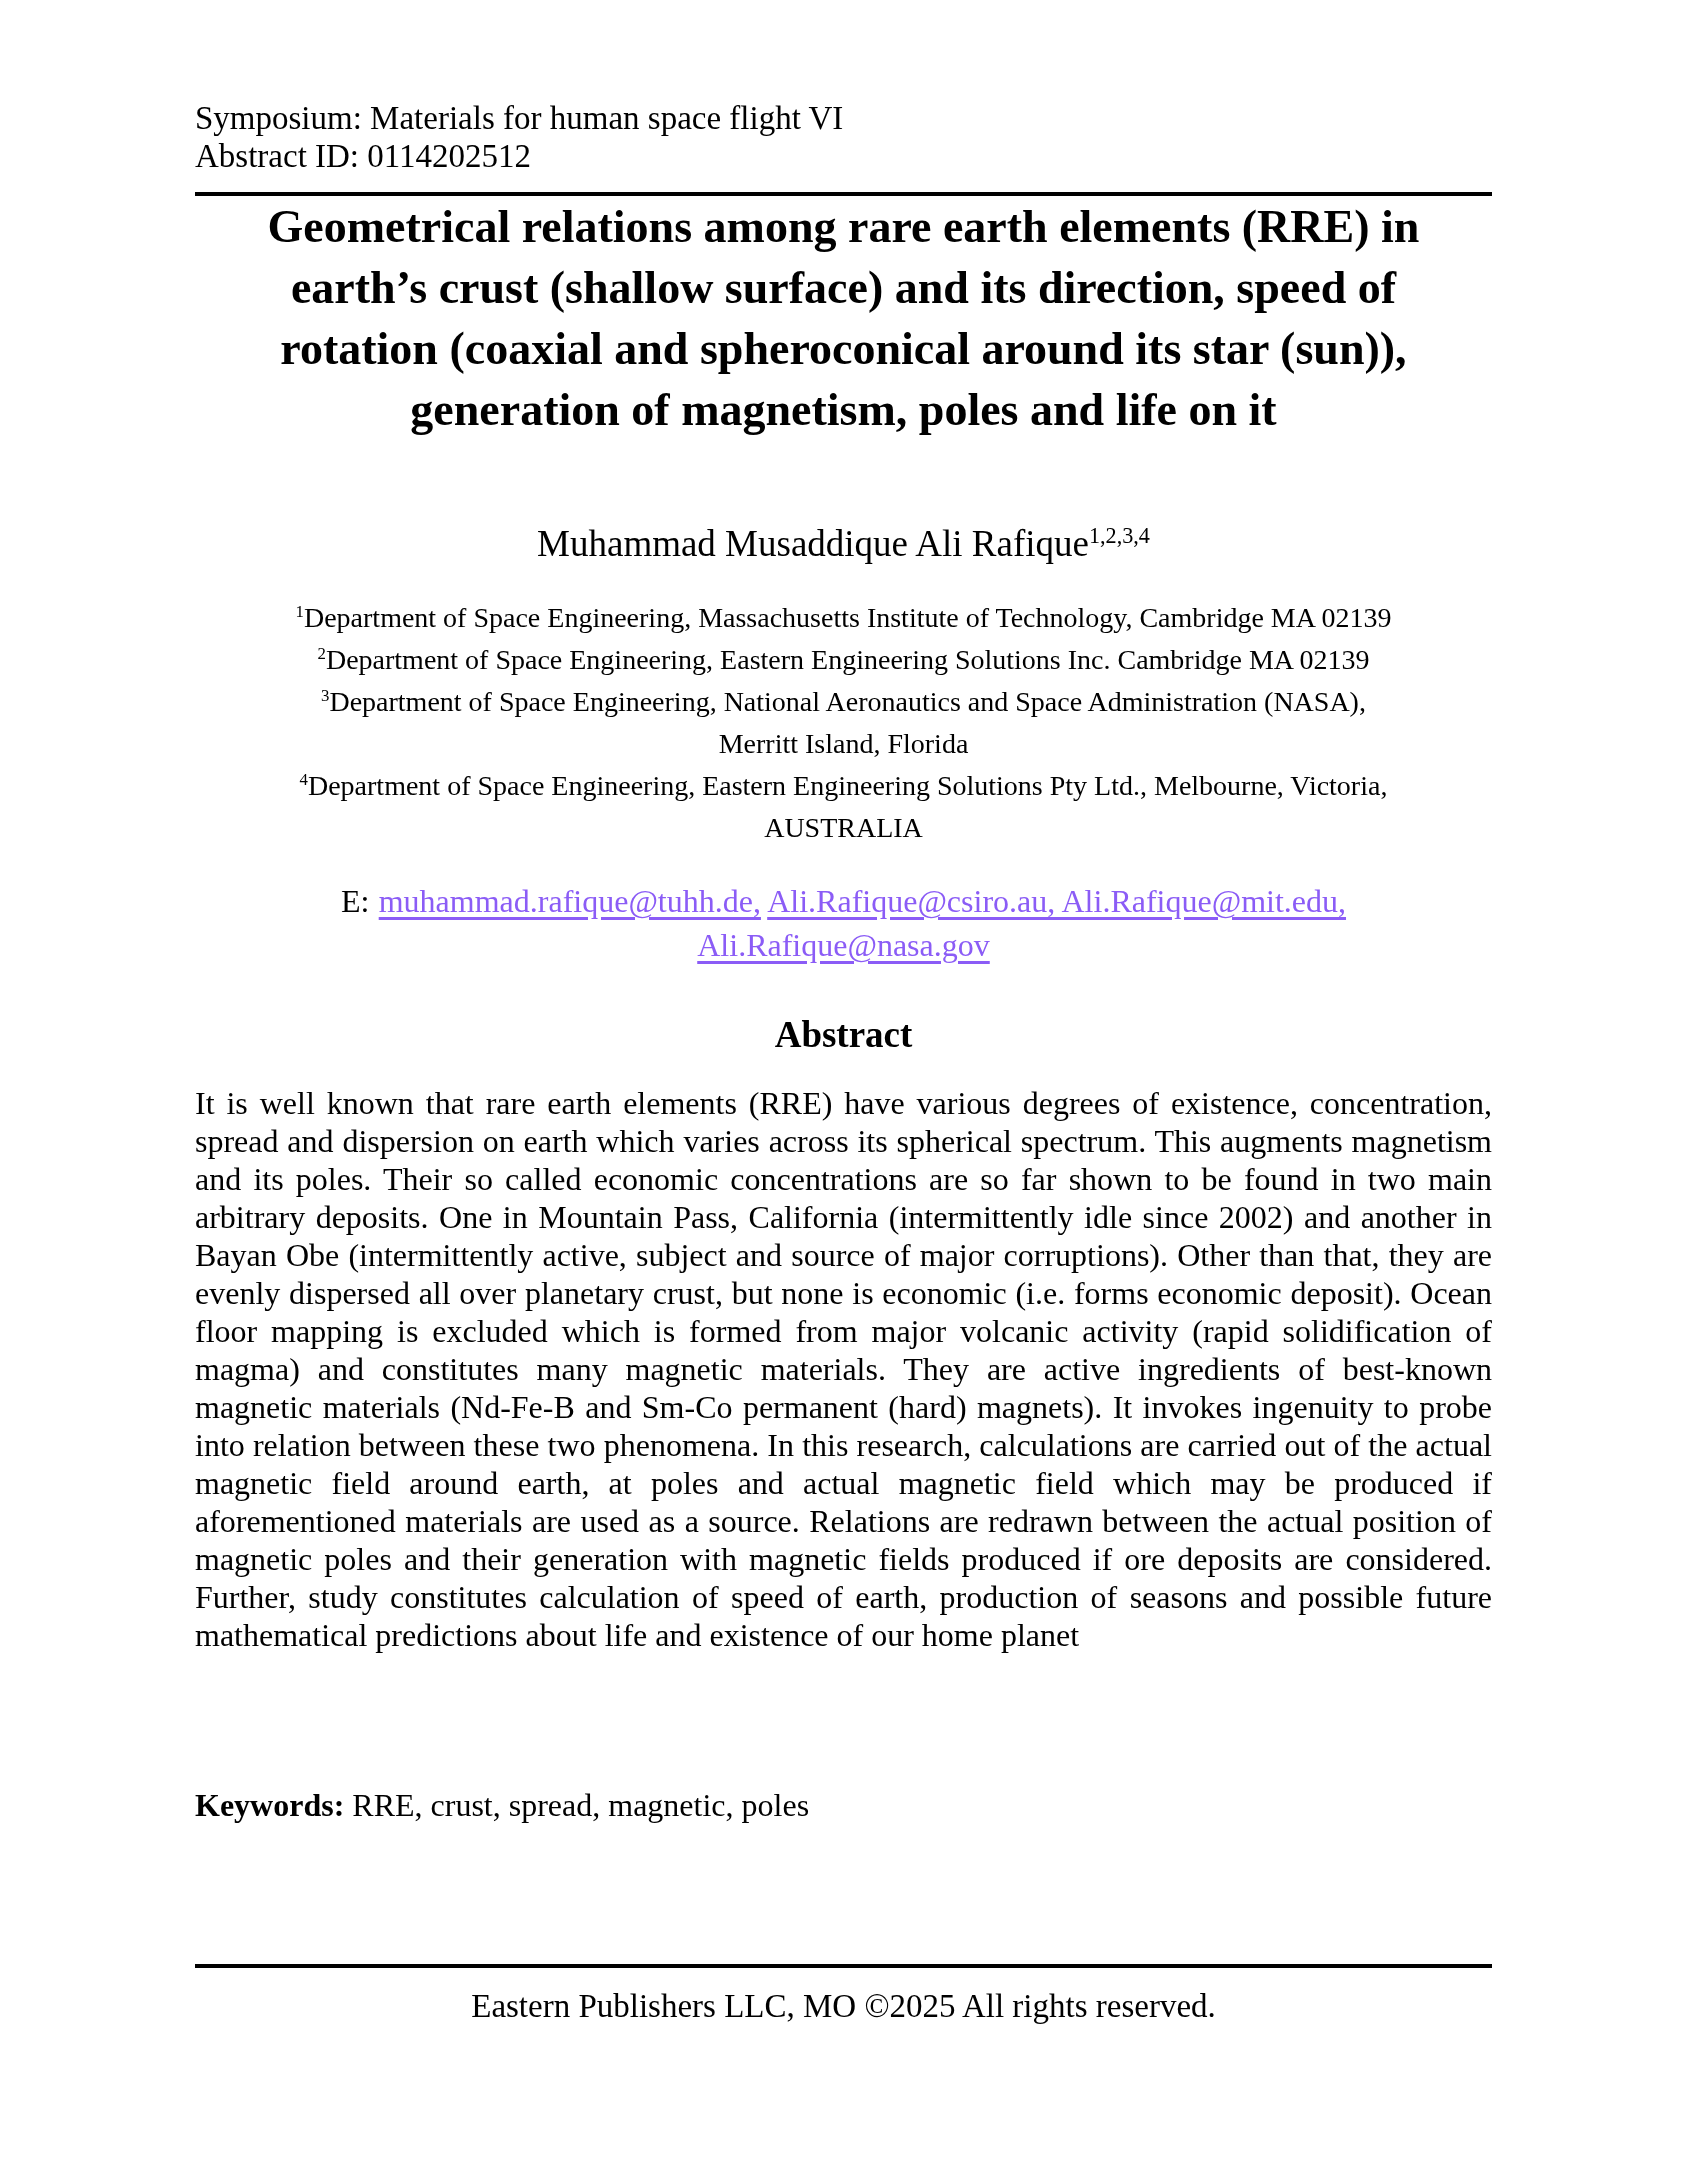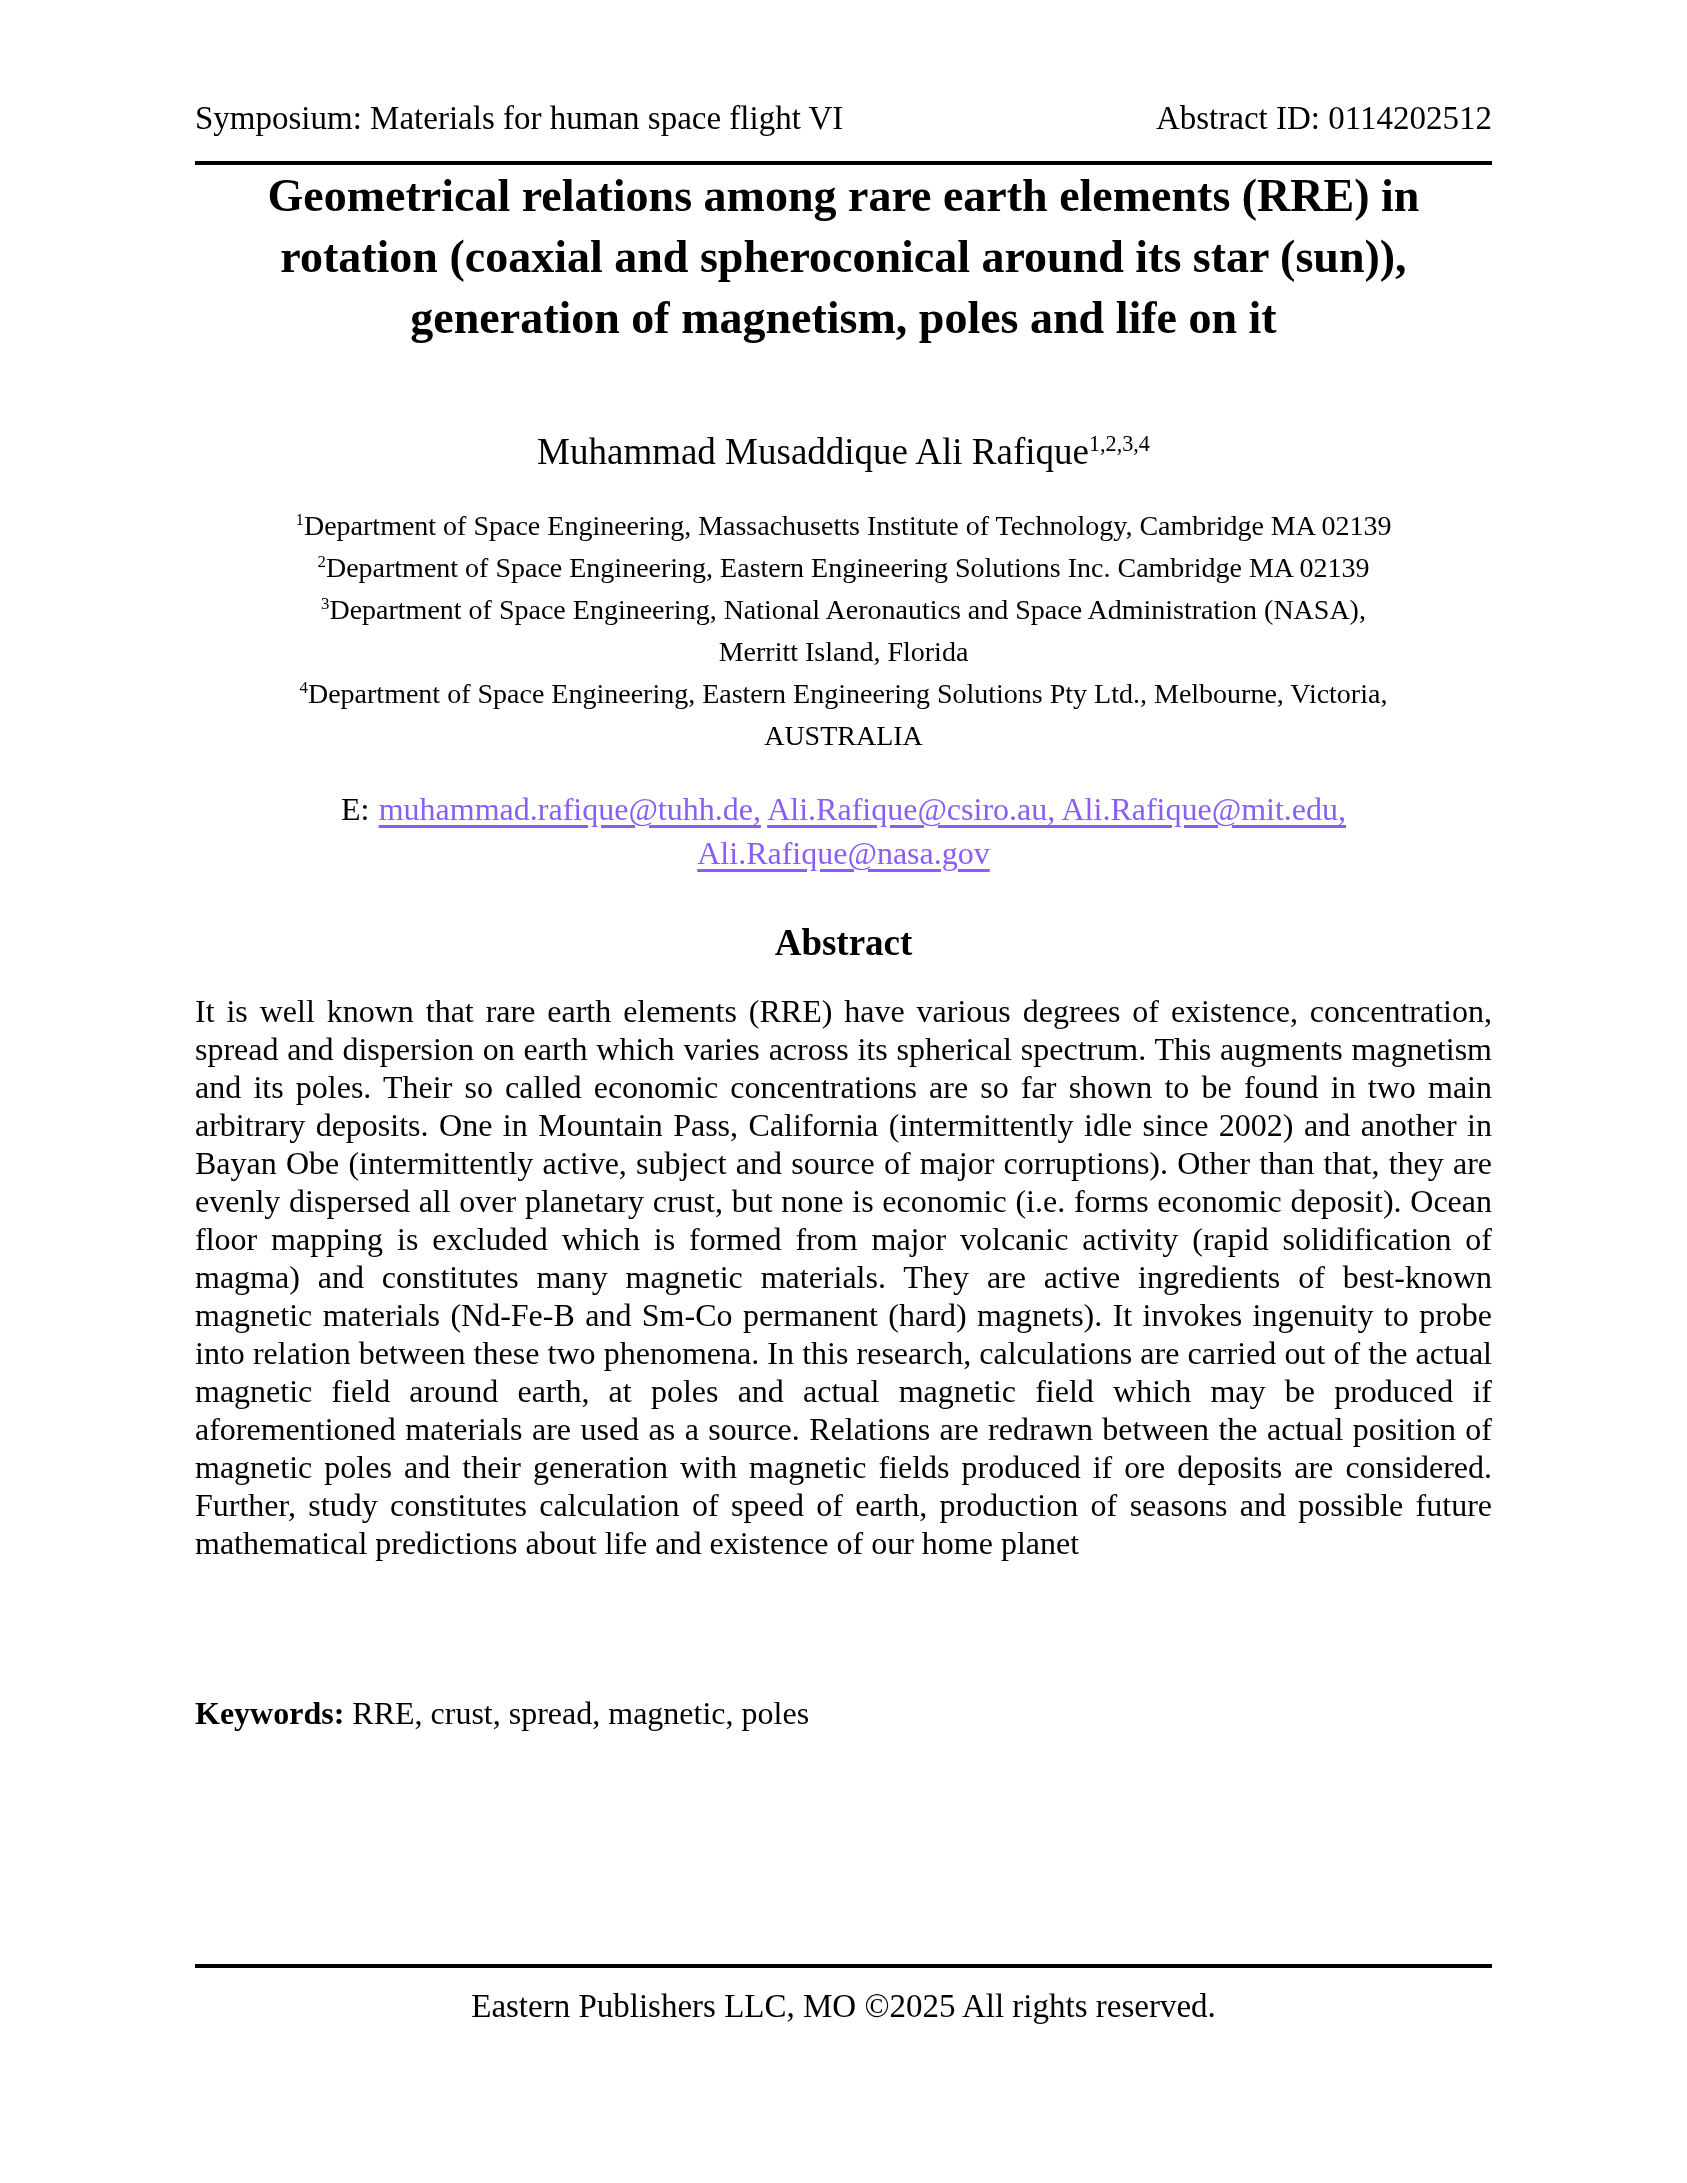--- a/index.html
+++ b/index.html
@@ -20,21 +20,22 @@
   .content {
     padding: 99px 195px 0 195px;
   }
   .header-row {
     display: flex;
     justify-content: space-between;
     align-items: flex-start;
     font-size: 33px;
     line-height: 38px;
     border-bottom: 4px solid #000000;
-    padding-bottom: 24px;
+    padding-bottom: 17px;
+    flex-direction: column;
   }
   .doc-title {
     text-align: center;
     font-weight: bold;
     font-size: 46px;
     line-height: 61px;
   }
   .author-line {
     margin-top: 83px;
     text-align: center;
@@ -109,20 +110,21 @@
 <div class="page">
   <div class="content">
 
     <div class="header-row">
       <span>Symposium: Materials for human space flight VI</span>
       <span>Abstract ID: 0114202512</span>
     </div>
 
     <div class="doc-title">
       <div>Geometrical relations among rare earth elements (RRE) in</div>
+      <div>earth’s crust (shallow surface) and its direction, speed of</div>
       <div>rotation (coaxial and spheroconical around its star (sun)),</div>
       <div>generation of magnetism, poles and life on it</div>
     </div>
 
     <div class="author-line">
       <span>Muhammad Musaddique Ali Rafique</span><sup>1,2,3,4</sup>
     </div>
 
     <div class="affiliations">
       <div class="affil">

